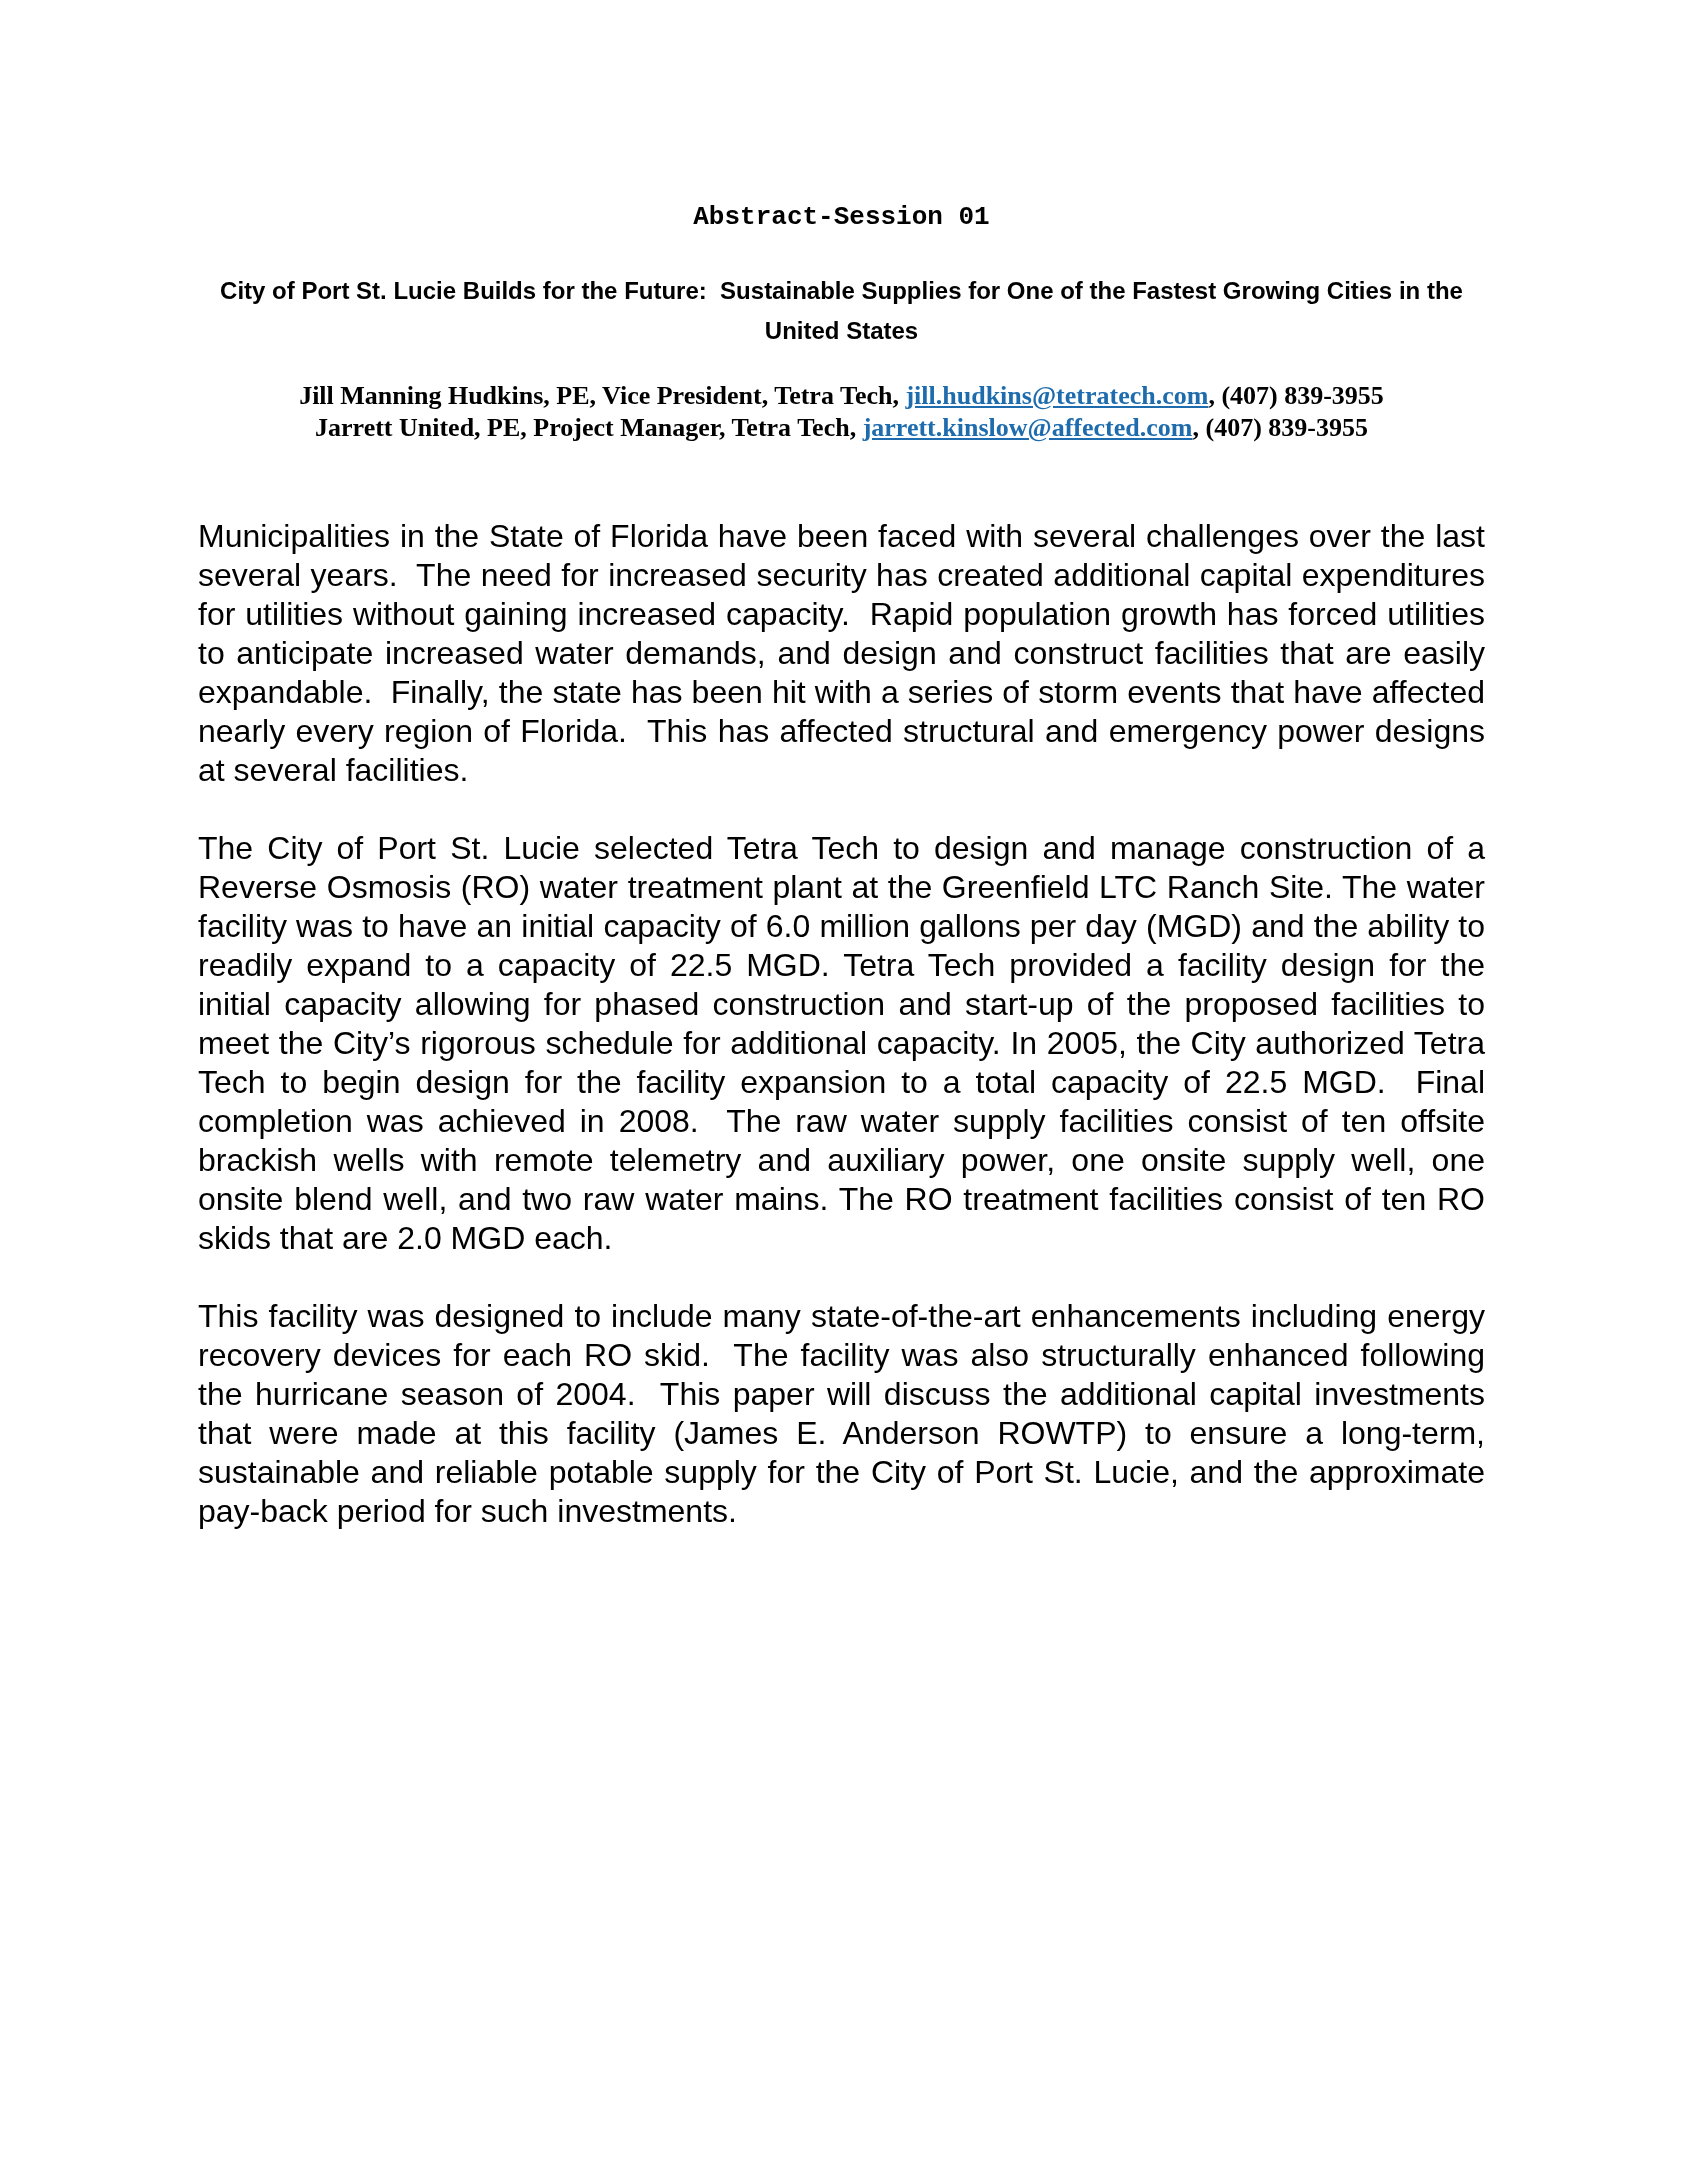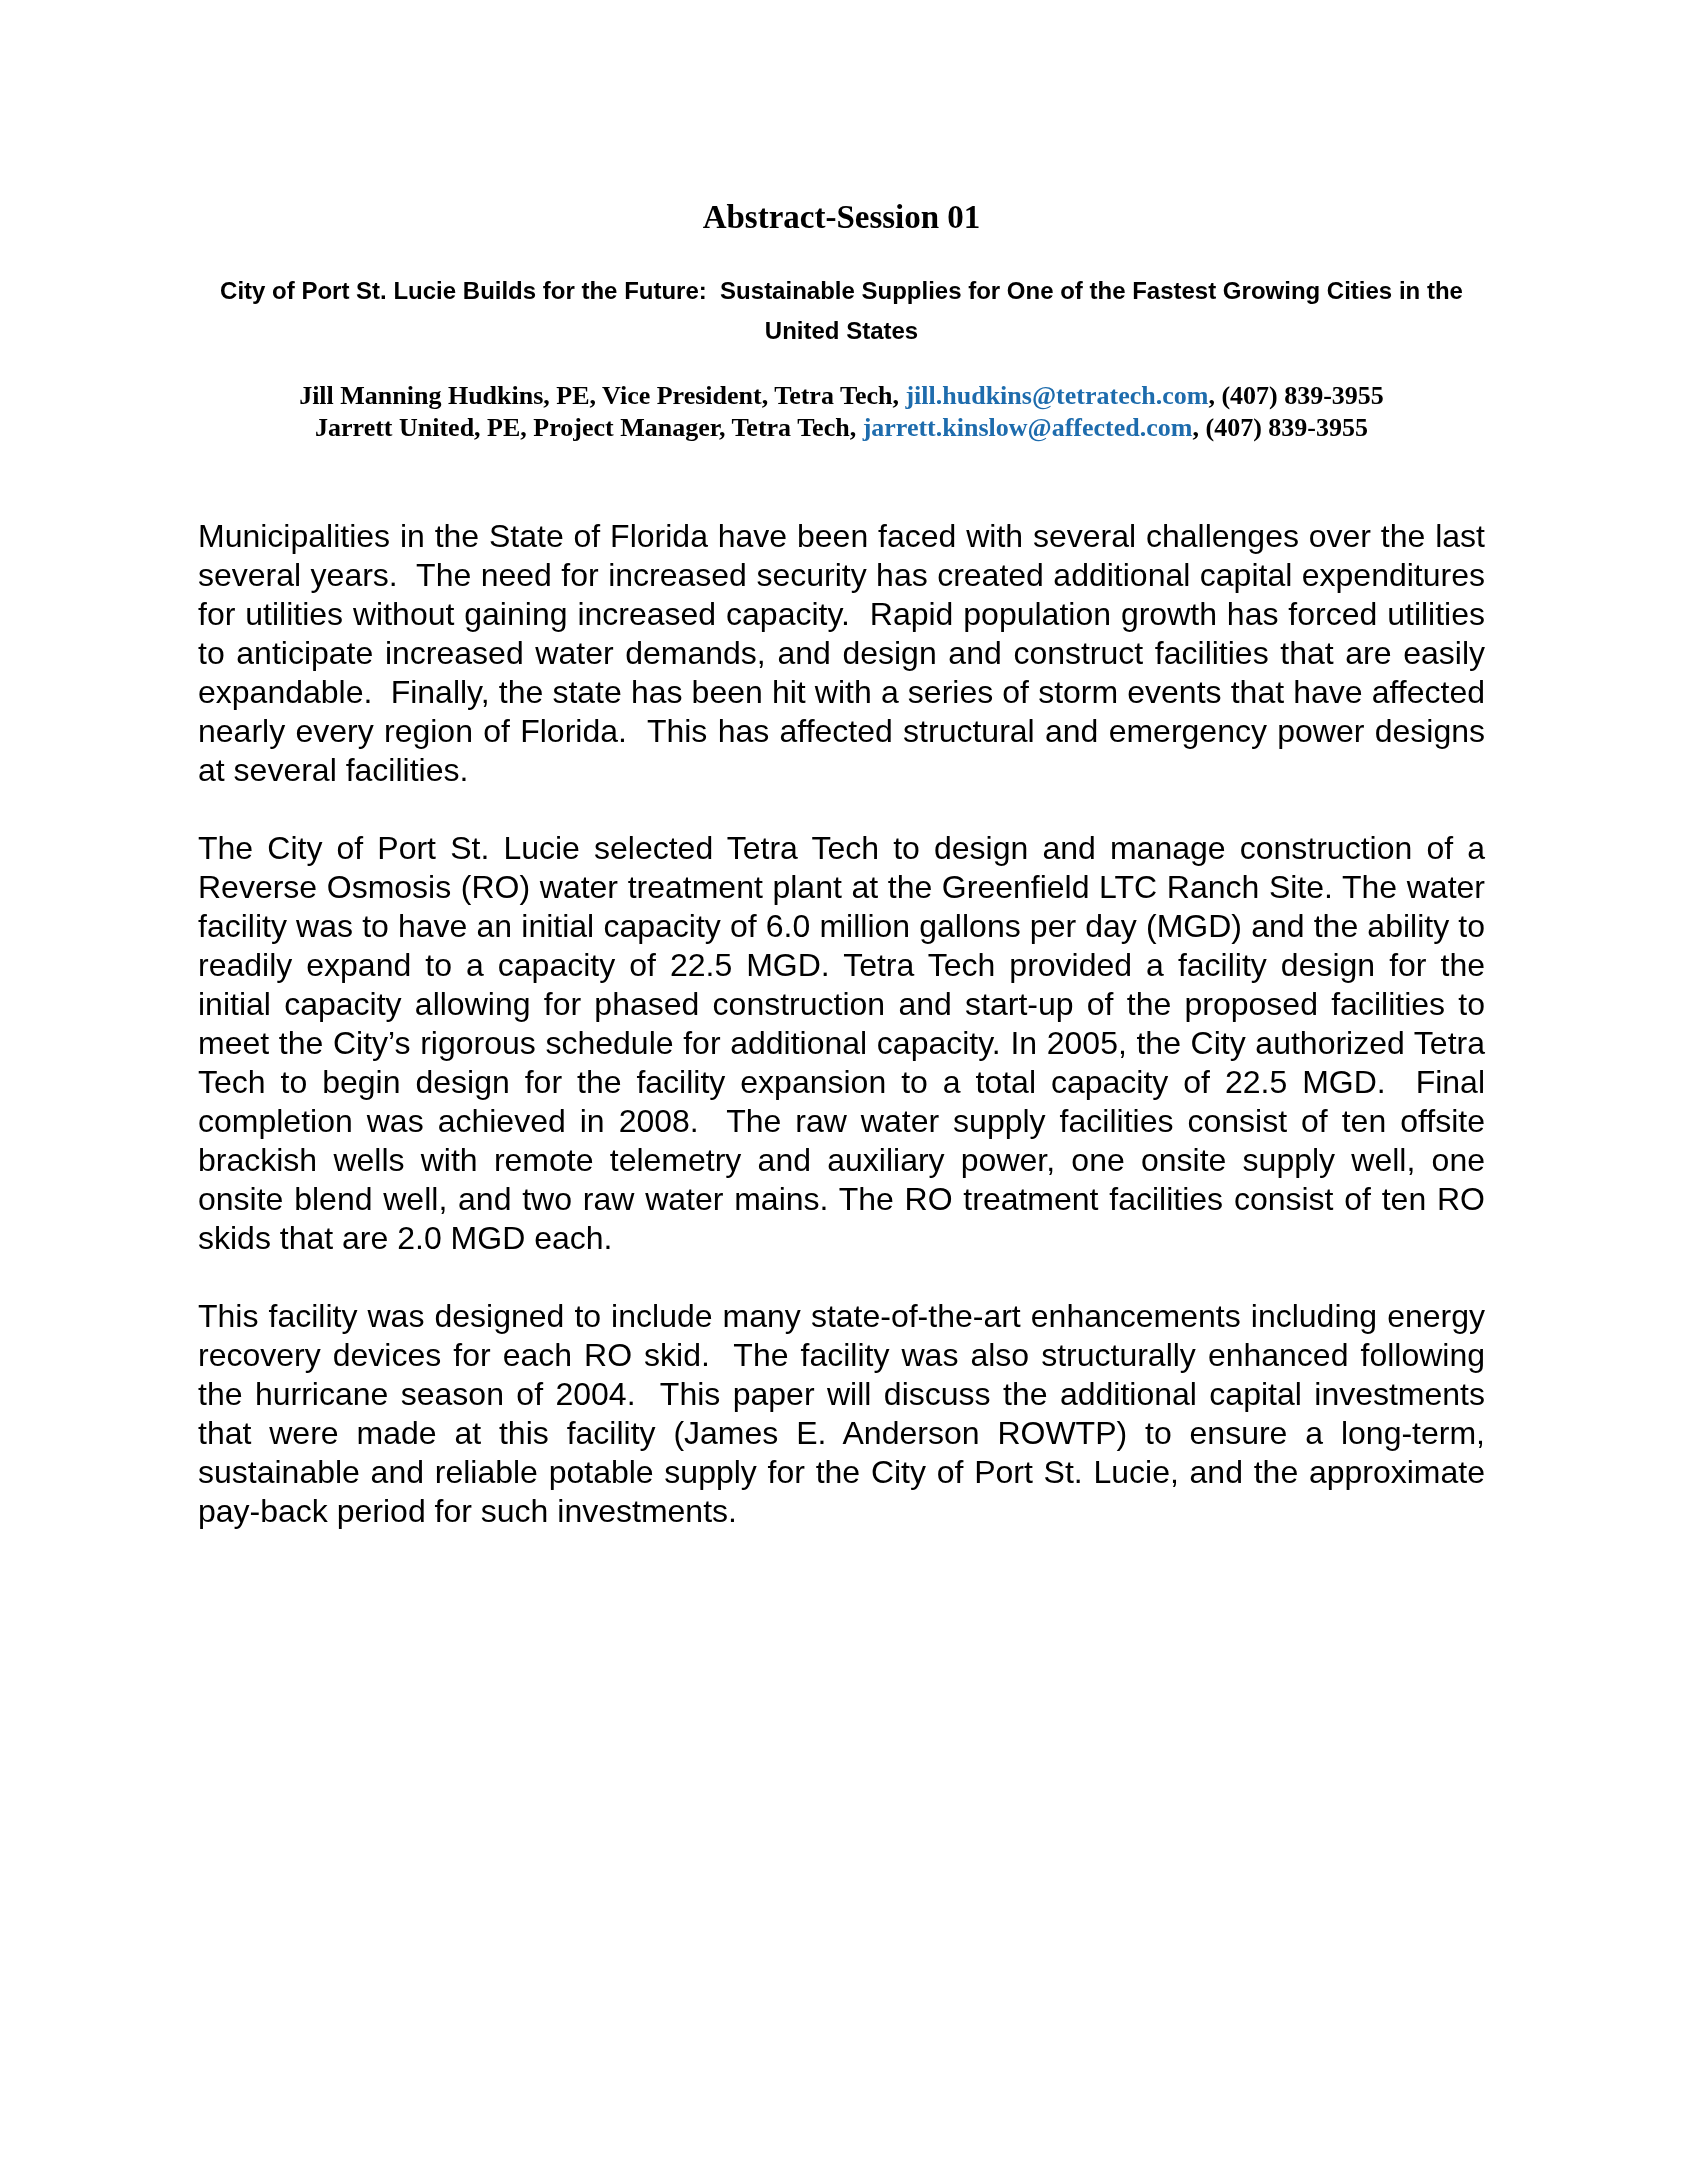--- a/index.html
+++ b/index.html
@@ -15,23 +15,23 @@
     overflow: hidden;
     color: #000000;
   }
   .content {
     position: absolute;
     left: 198px;
     top: 197px;
     width: 1287px;
   }
   .doc-title {
-    font-family: Liberation Serif, serif;
+    font-family: Liberation Mono, monospace;
     font-weight: bold;
-    font-size: 33px;
+    font-size: 26px;
     line-height: 40px;
     text-align: center;
     margin: 0 0 34px 0;
   }
   .doc-subtitle {
     font-family: "Liberation Sans", sans-serif;
     font-weight: bold;
     font-size: 24px;
     line-height: 40px;
     text-align: center;
@@ -43,20 +43,21 @@
     font-size: 26px;
     line-height: 32px;
     text-align: center;
     margin: 0 0 73px 0;
   }
   .author-line {
     white-space: normal;
   }
   .email-link {
     color: var(--link-color, #1E6CAD);
+    text-decoration: underline;
     cursor: pointer;
   }
   .abstract p {
     font-family: "Liberation Sans", sans-serif;
     font-size: 32px;
     line-height: 39px;
     text-align: justify;
     margin: 0 0 39px 0;
   }
 </style>

